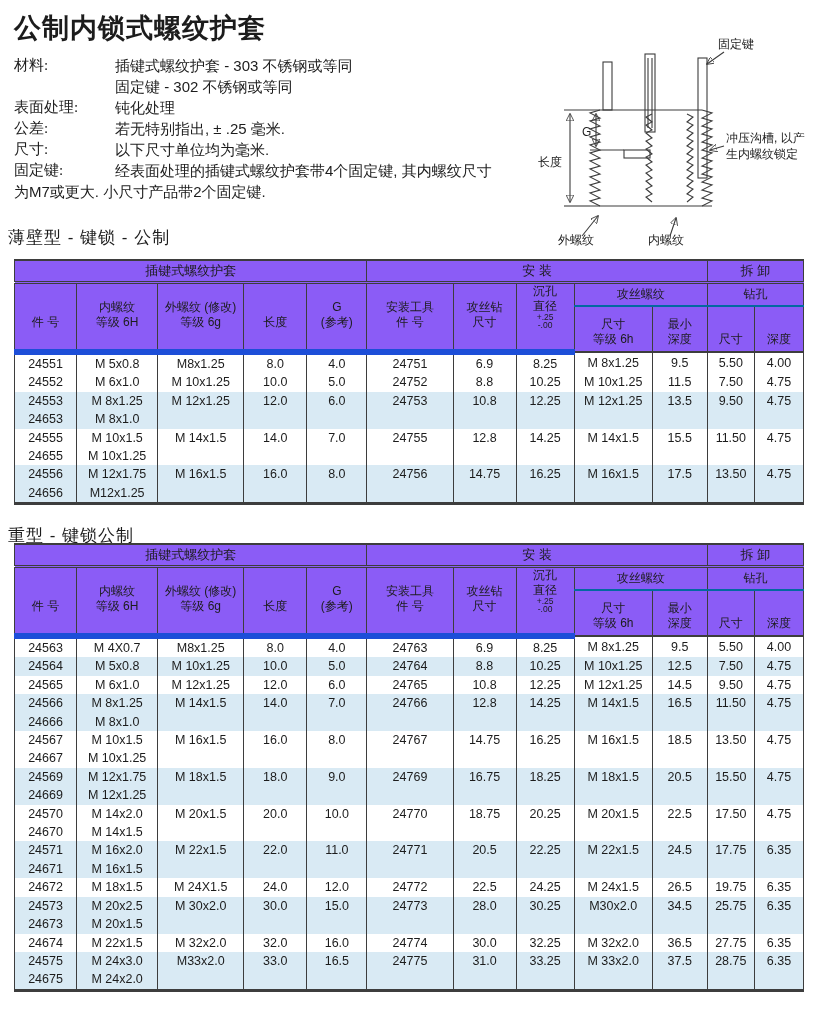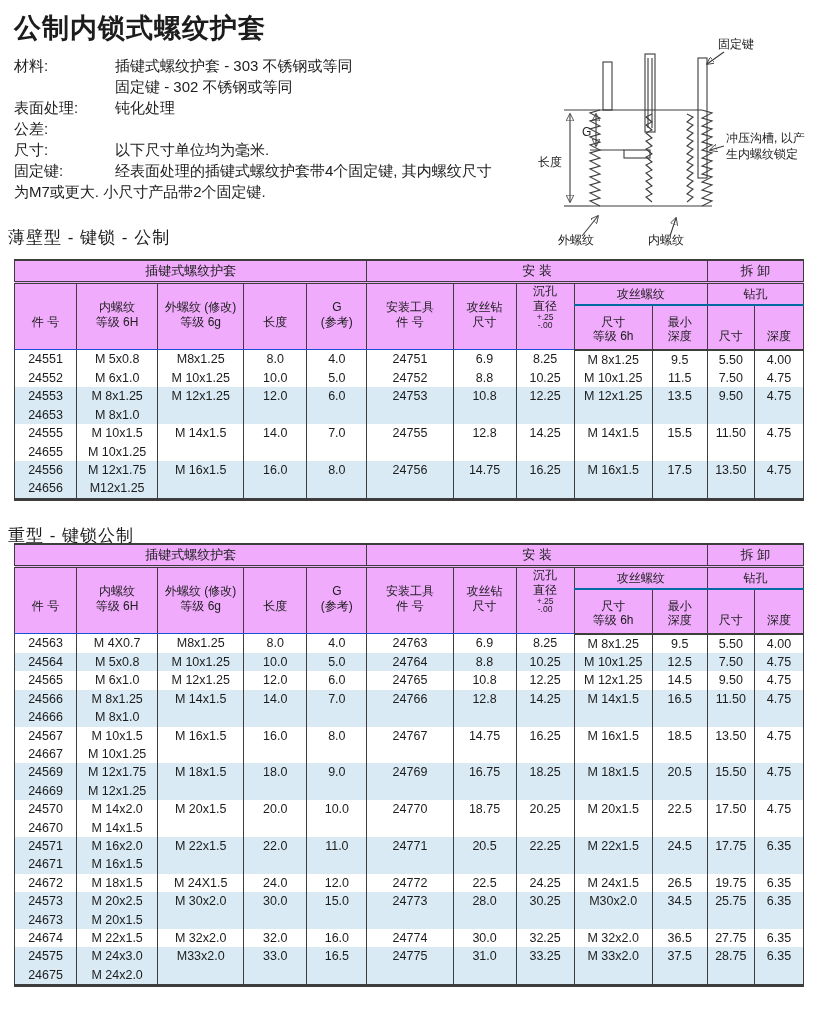--- a/index.html
+++ b/index.html
@@ -7,44 +7,44 @@
     width:818px;height:1026px;position:relative;overflow:hidden;
     background:#ffffff;color:#1c1c1c;
     font-family:"Liberation Sans","DejaVu Sans",sans-serif;
   }
   .page-title{
     position:absolute;left:14px;top:10px;margin:0;
     font-size:27px;font-weight:bold;letter-spacing:1px;
   }
   .info-block{position:absolute;left:14px;top:55px;width:680px;}
   .info-line{display:flex;font-size:15px;line-height:21px;white-space:nowrap;}
-  .info-label{width:101px;flex:0 0 101px;}
+  .info-label{width:101px;flex:0 0 101px;font-family:Liberation Serif, serif;}
   
   .diagram{position:absolute;left:524px;top:32px;width:294px;height:222px;}
   .diagram svg text{font-size:12px;fill:#222;font-family:"Liberation Sans","DejaVu Sans",sans-serif;}
   .diagram svg path,.diagram svg line,.diagram svg rect{stroke:#3c3c3c;fill:none;stroke-width:1.1;}
   
   .section-title{position:absolute;left:8px;margin:0;font-size:17px;font-weight:normal;letter-spacing:1px;}
   #sec1{top:226px;}
   #sec2{top:509px;margin-top:15px;}
   
   .data-table{
     position:absolute;left:14px;border-collapse:collapse;table-layout:fixed;width:790px;
     border-top:2px solid #3d3d3d;border-bottom:3px solid #3d3d3d;
     border-left:1px solid #6a6a6a;border-right:1px solid #6a6a6a;
   }
   #table1{top:259px;}
   #table2{top:543px;}
   .data-table th,.data-table td{
     border-left:1px solid #3d3d3d;border-right:1px solid #3d3d3d;
     padding:0;text-align:center;font-weight:normal;
   }
-  .data-table thead th{background:#f0abfc;font-size:12px;line-height:14.5px;}
+  .data-table thead th{background:#8b5cf6;font-size:12px;line-height:14.5px;}
   .data-table tr.grp th{height:20px;font-size:13px;border-bottom:3px double #3d3d3d;vertical-align:middle;}
-  .data-table th.tall{vertical-align:bottom;padding-bottom:20px;border-bottom:1px solid #1d4ed8;}
+  .data-table th.tall{vertical-align:bottom;padding-bottom:20px;border-bottom:6px solid #1d4ed8;}
   .data-table tr.sub1 th.spanlbl{height:16px;vertical-align:middle;border-bottom:2px solid #0369a1;}
   .data-table tr.sub2 th{height:30px;vertical-align:bottom;padding-bottom:5px;border-bottom:2px solid #3d3d3d;}
   .pre{white-space:pre-line;}
   .cbore-tol{display:block;font-size:8.5px;line-height:8px;letter-spacing:0;}
   .cbore-tol span{display:block;}
   .data-table tbody td{
     height:18.4px;font-size:12.5px;line-height:18.4px;white-space:nowrap;
     border-top:none;border-bottom:none;background:#ffffff;
   }
   .data-table tbody tr.shaded td{background:#d9eaf4;}
@@ -62,20 +62,21 @@
     <div class="info-line">
       <span class="info-label"></span>
       <span class="info-value">固定键 - 302 不锈钢或等同</span>
     </div>
     <div class="info-line">
       <span class="info-label">表面处理:</span>
       <span class="info-value">钝化处理</span>
     </div>
     <div class="info-line">
       <span class="info-label">公差:</span>
+      <span class="info-value">若无特别指出, ± .25 毫米.</span>
     </div>
     <div class="info-line">
       <span class="info-label">尺寸:</span>
       <span class="info-value">以下尺寸单位均为毫米.</span>
     </div>
     <div class="info-line">
       <span class="info-label">固定键:</span>
       <span class="info-value">经表面处理的插键式螺纹护套带4个固定键, 其内螺纹尺寸</span>
     </div>
     <div class="info-line">

